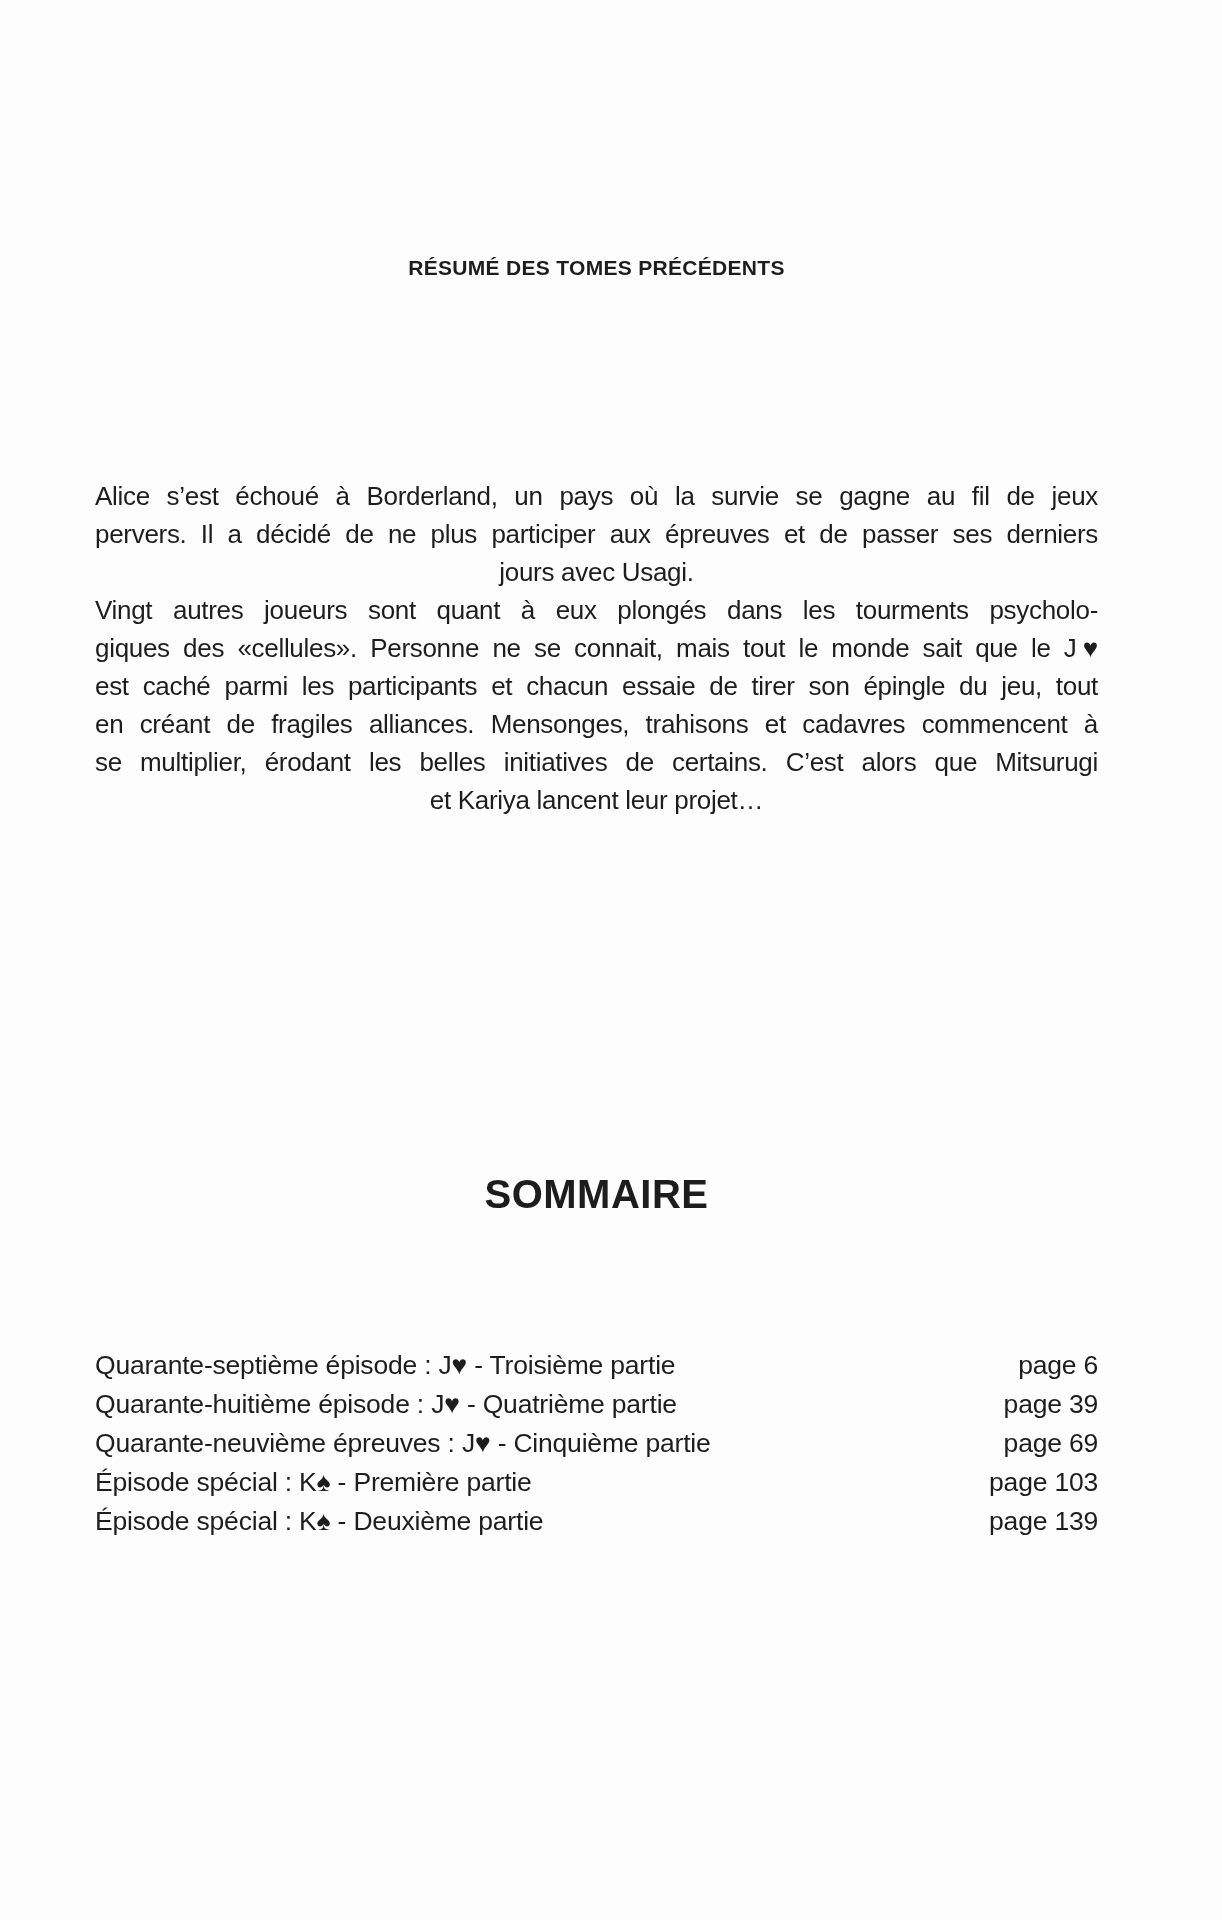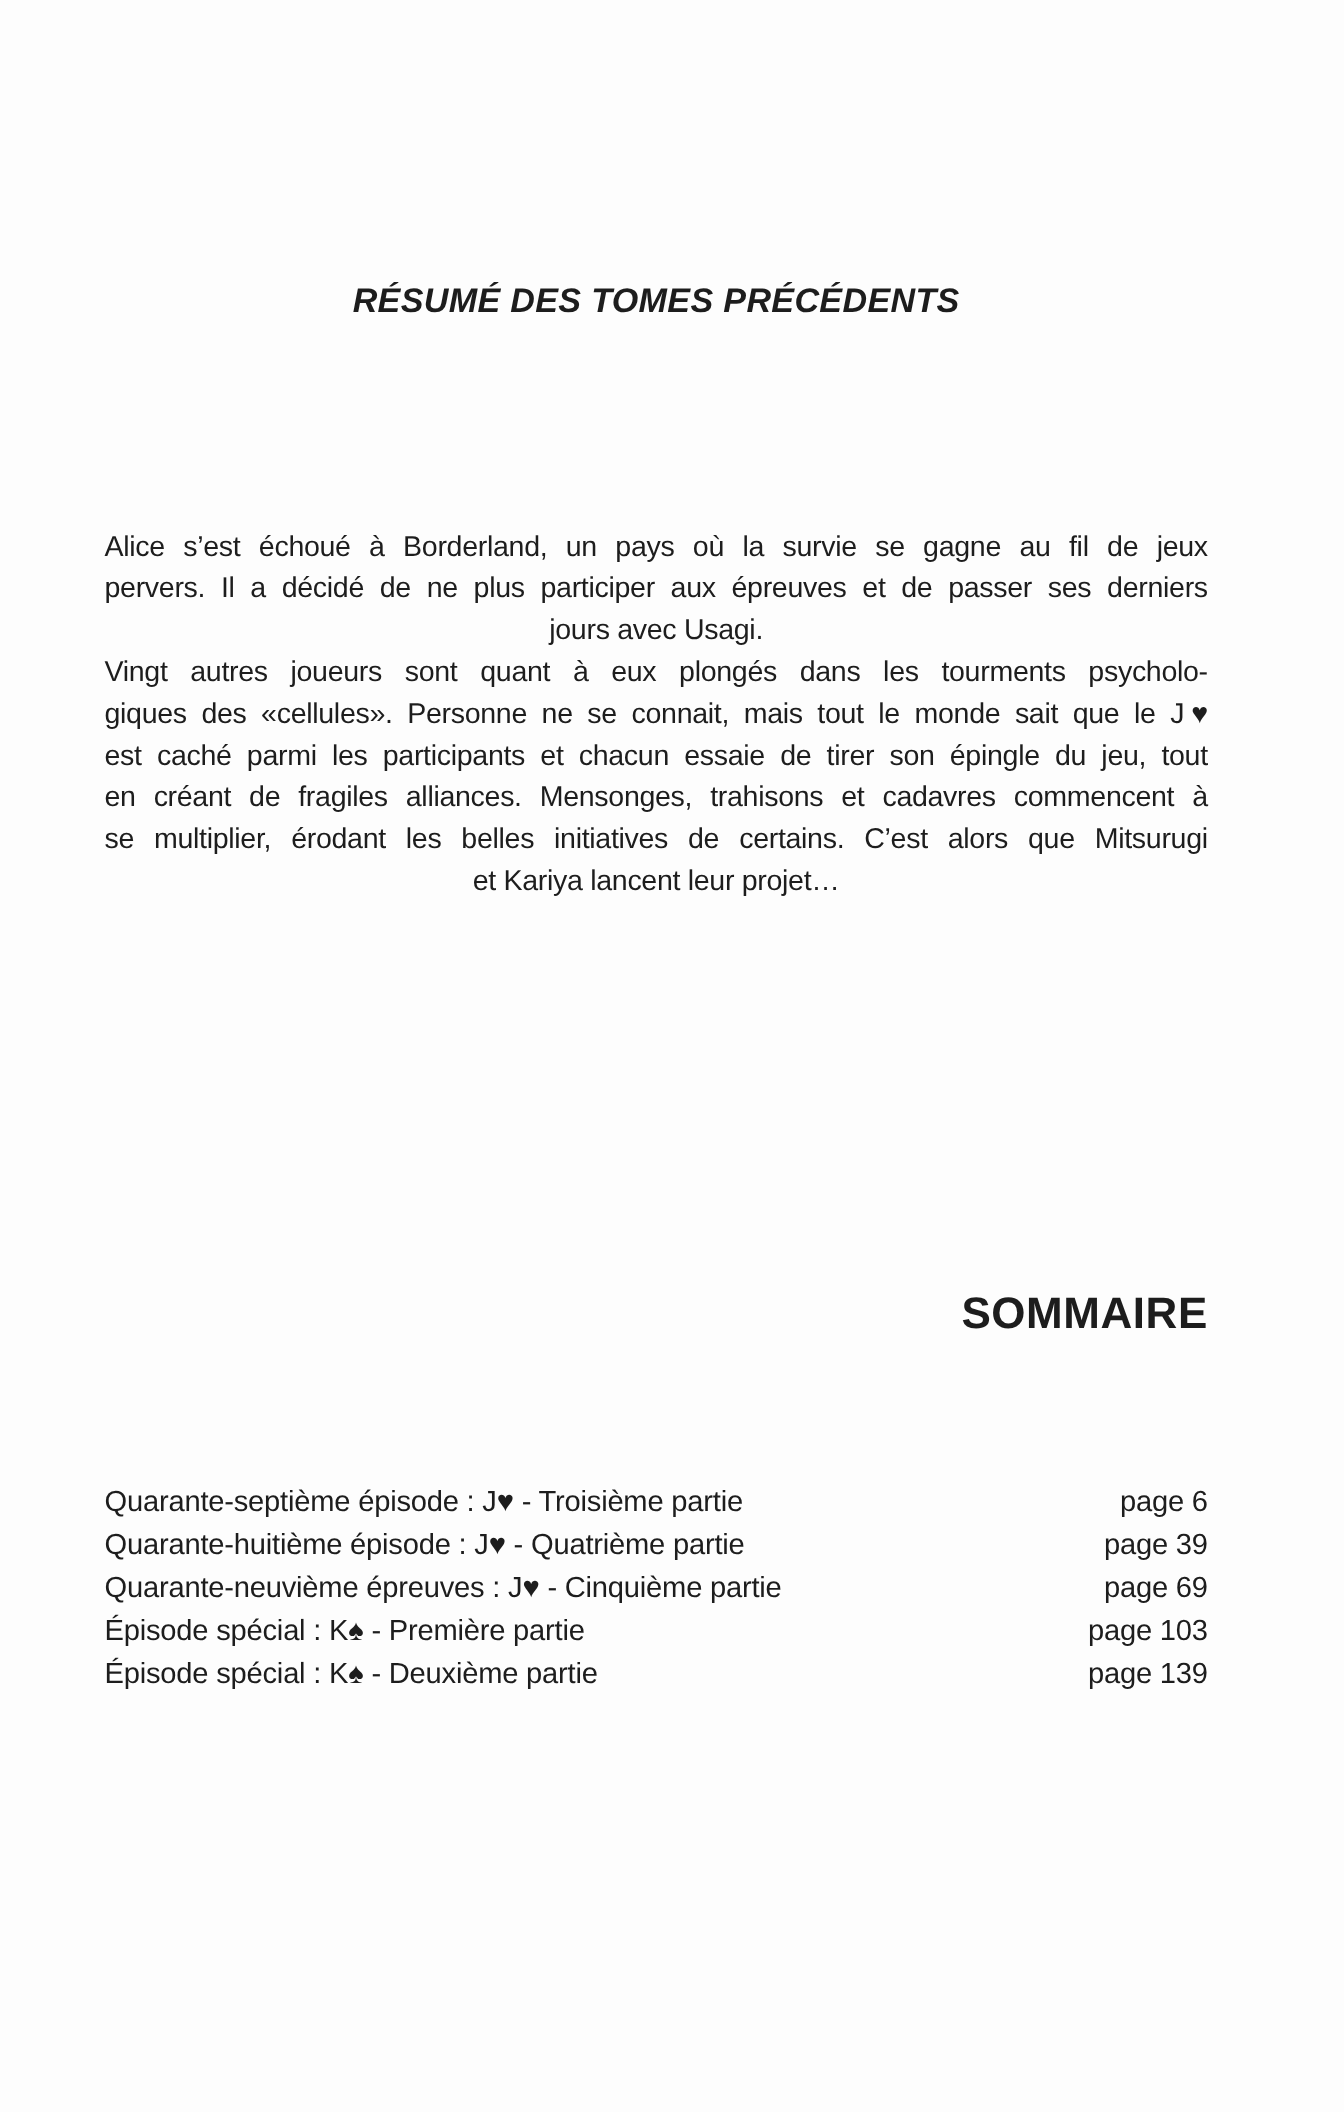--- a/index.html
+++ b/index.html
@@ -17,42 +17,41 @@
     overflow: hidden;
   }
   .content-col {
     position: absolute;
     left: 95px;
     width: 1003px;
   }
   .resume-title {
     top: 256px;
     text-align: center;
-    font-size: 31px;
+    font-size: 21px;
     font-weight: bold;
     letter-spacing: 0.3px;
-    font-style: italic;
   }
   .resume-body {
     top: 440px;
     font-size: 26px;
     line-height: 38px;
     letter-spacing: -0.3px;
     margin-top: 37px;
   }
   .jline {
     text-align: justify;
     text-align-last: justify;
   }
   .pline {
     text-align: center;
   }
   .sommaire-title {
     top: 1172px;
-    text-align: right;
+    text-align: center;
     font-size: 40px;
     font-weight: bold;
     letter-spacing: 0.5px;
   }
   .toc {
     top: 1346px;
     font-size: 26.5px;
     line-height: 39px;
     letter-spacing: -0.2px;
   }

